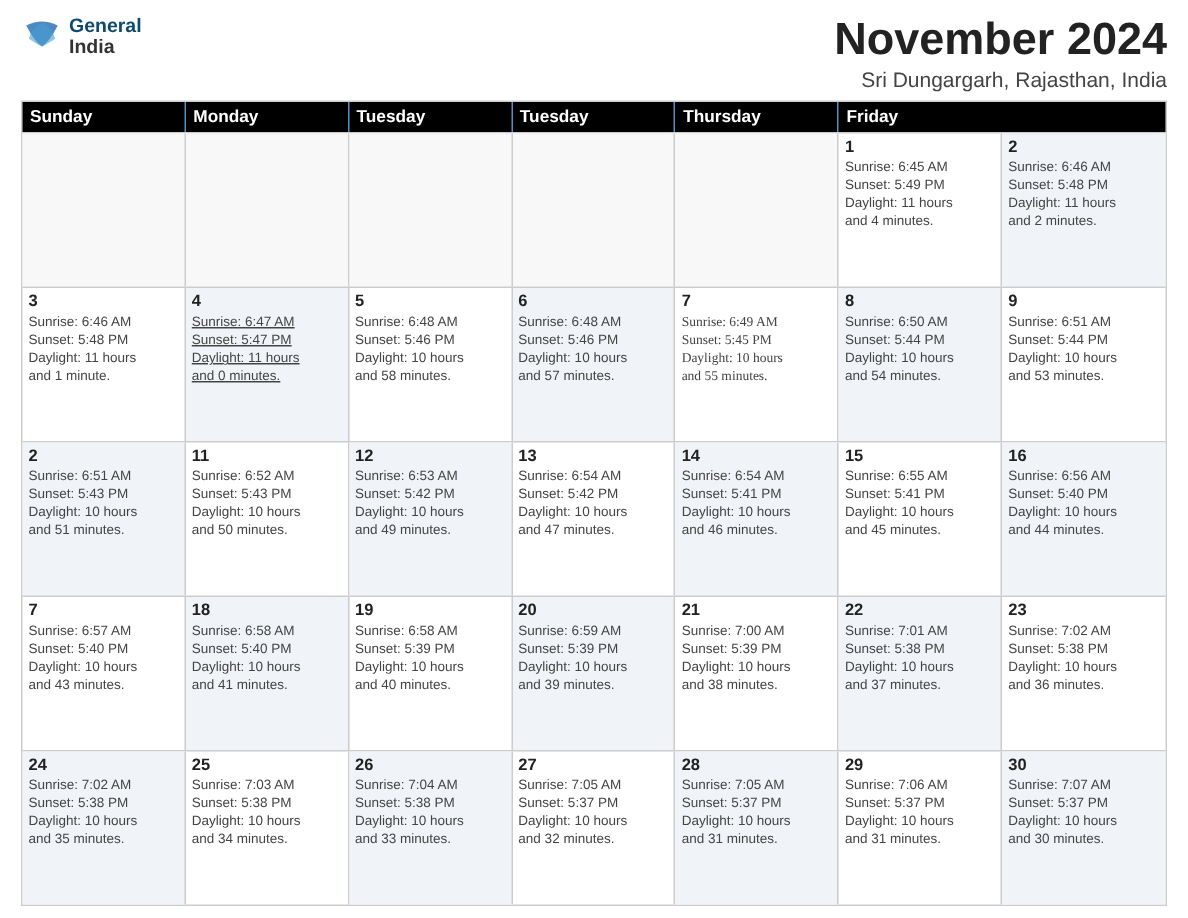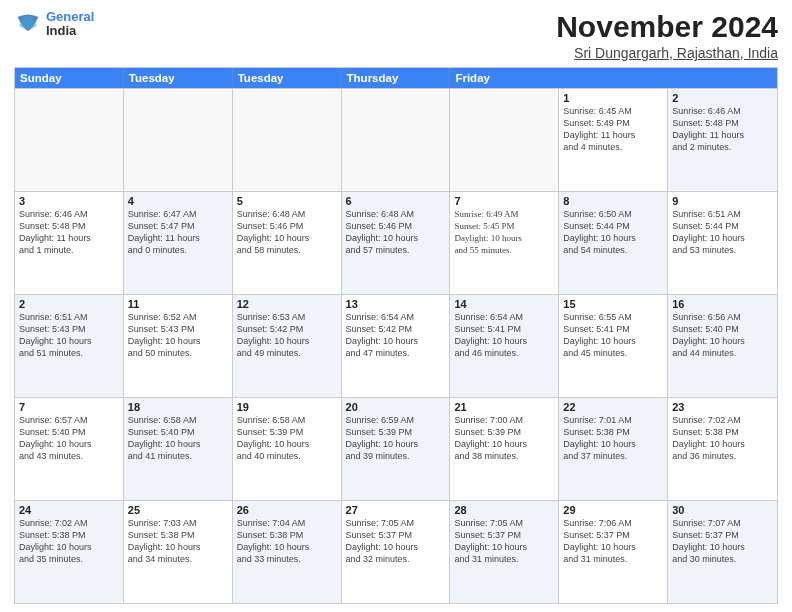--- a/index.html
+++ b/index.html
@@ -28,52 +28,51 @@
       align-items: center;
       gap: 4px;
     }
     .logo-text {
       font-size: 13px;
       font-weight: bold;
       line-height: 1.1;
       color: #333;
     }
     .logo-text span {
-      color: #3b82f6;
+      color: #0c4a6e;
     }
     .logo-icon {
       width: 28px;
       height: 28px;
     }
     .title-block {
       text-align: right;
     }
     .main-title {
       font-size: 30px;
       font-weight: bold;
       color: #222;
       line-height: 1.1;
       text-align: center;
     }
     .subtitle {
       font-size: 14px;
       color: #444;
       margin-top: 2px;
-      text-decoration: underline;
     }
     .calendar {
       flex: 1;
       display: flex;
       flex-direction: column;
       border: 1px solid #ccc;
     }
     .cal-header-row {
       display: grid;
       grid-template-columns: repeat(7, 1fr);
-      background: #3b82f6;
+      background: #000000;
     }
     .cal-header-cell {
       color: #fff;
       font-size: 11.5px;
       font-weight: bold;
       padding: 4px 5px;
       text-align: left;
       border-right: 1px solid #5090c8;
     }
     .cal-header-cell:last-child { border-right: none; }
@@ -130,20 +129,21 @@
     </div>
     <div class="title-block">
       <div class="main-title">November 2024</div>
       <div class="subtitle">Sri Dungargarh, Rajasthan, India</div>
     </div>
   </div>
 
   <div class="calendar">
     <div class="cal-header-row">
     <div class="cal-header-cell">Sunday</div>
+        <div class="cal-header-cell">Monday</div>
         <div class="cal-header-cell">Tuesday</div>
         <div class="cal-header-cell">Tuesday</div>
         <div class="cal-header-cell">Thursday</div>
         <div class="cal-header-cell">Friday</div>
       </div>
     <div class="cal-body">
     <div class="cal-week">
           <div class="cal-cell empty"></div>
           <div class="cal-cell empty"></div>
           <div class="cal-cell empty"></div>
@@ -167,21 +167,21 @@
         <div class="cal-week">
           <div class="cal-cell">
             <div class="day-num">3</div>
             <div class="day-info" style="white-space: pre-line;">Sunrise: 6:46 AM
 Sunset: 5:48 PM
 Daylight: 11 hours
 and 1 minute.</div>
           </div>
           <div class="cal-cell shaded">
             <div class="day-num">4</div>
-            <div class="day-info" style="white-space: pre-line;">Sunrise: 6:47 AM
+            <div class="day-info" style="white-space: pre-line; text-decoration: underline;">Sunrise: 6:47 AM
 Sunset: 5:47 PM
 Daylight: 11 hours
 and 0 minutes.</div>
           </div>
           <div class="cal-cell">
             <div class="day-num">5</div>
             <div class="day-info" style="white-space: pre-line;">Sunrise: 6:48 AM
 Sunset: 5:46 PM
 Daylight: 10 hours
 and 58 minutes.</div>

